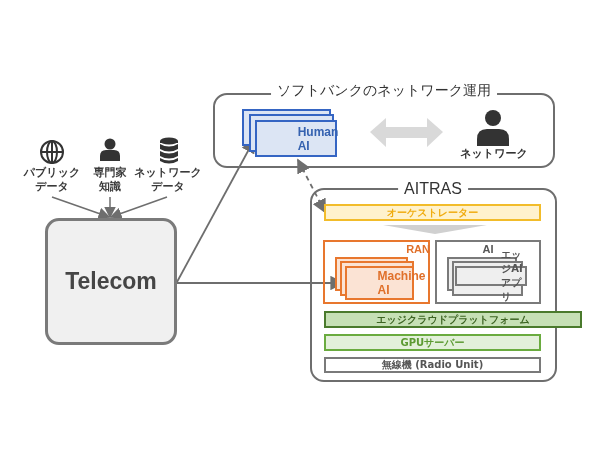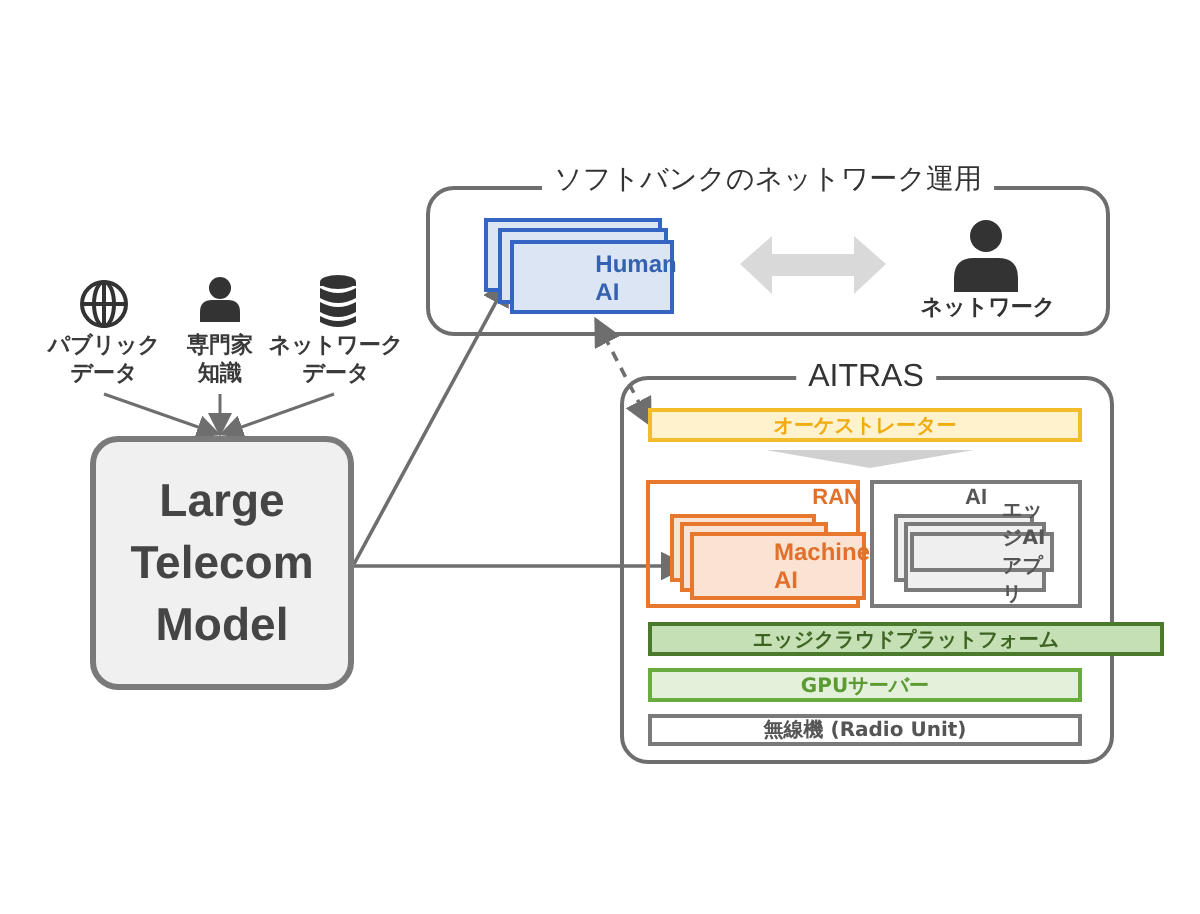--- a/index.html
+++ b/index.html
@@ -79,23 +79,21 @@
   <div>専門家</div>
   <div>知識</div>
 </div>
 <div class="abs lbl" style="left:168px; top:166px;">
   <div>ネットワーク</div>
   <div>データ</div>
 </div>
 
 <div class="abs ltm" style="left:45px; top:218px; width:132px; height:127px;">
   <div class="ltm-text">
-    <div>Large</div>
     <div>Telecom</div>
-    <div>Model</div>
   </div>
 </div>
 
 <div class="abs frame" style="left:213px; top:93px; width:342px; height:75px; background:transparent;"></div>
 <div class="abs frame-title" style="left:384px; top:82px;">ソフトバンクのネットワーク運用</div>
 
 <div class="abs card human" style="left:242px; top:109px; width:89px; height:37px;"></div>
 <div class="abs card human" style="left:249px; top:114px; width:85px; height:38px;"></div>
 <div class="abs card human center" style="left:255px; top:120px; width:82px; height:37px;">
   <span class="human-text">Human AI</span>
@@ -118,21 +116,21 @@
 </div>
 
 <svg width="600" height="457" style="pointer-events:none">
   <path d="M383,225 L487,225 L435,234 Z" fill="#d0d0d0"></path>
 </svg>
 
 <div class="abs ran" style="left:323px; top:240px; width:107px; height:64px;"></div>
 <div class="abs section-label" style="left:323px; top:243px; width:107px; color:#e0702a;text-align:right;">RAN</div>
 <div class="abs card machine" style="left:335px; top:257px; width:73px; height:34px;"></div>
 <div class="abs card machine" style="left:340px; top:261px; width:74px; height:35px;"></div>
-<div class="abs card machine center" style="left:345px; top:266px; width:88px; height:34px;">
+<div class="abs card machine center" style="left:345px; top:266px; width:69px; height:34px;">
   <span class="machine-text">Machine AI</span>
 </div>
 
 <div class="abs aibox" style="left:435px; top:240px; width:106px; height:64px;"></div>
 <div class="abs section-label" style="left:435px; top:243px; width:106px; color:#555;">AI</div>
 <div class="abs card app" style="left:447px; top:257px; width:70px; height:34px;"></div>
 <div class="abs card app" style="left:452px; top:261px; width:71px; height:35px;"></div>
 <div class="abs card app center" style="left:455px; top:266px; width:72px; height:20px;">
   <span class="app-text">エッジAIアプリ</span>
 </div>

